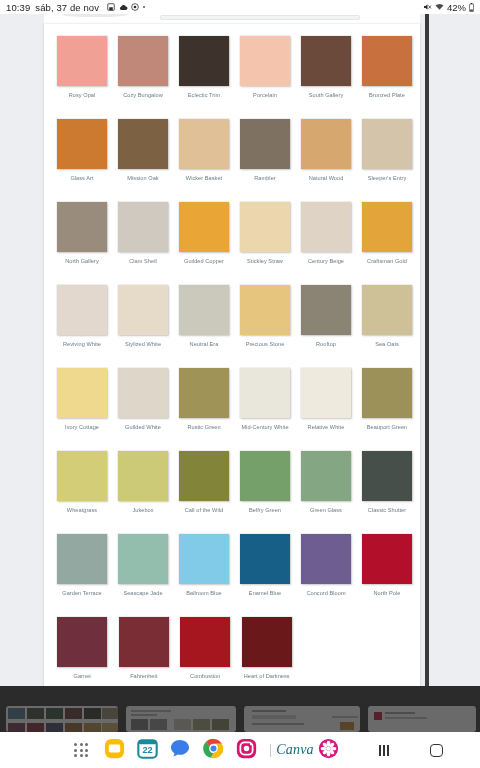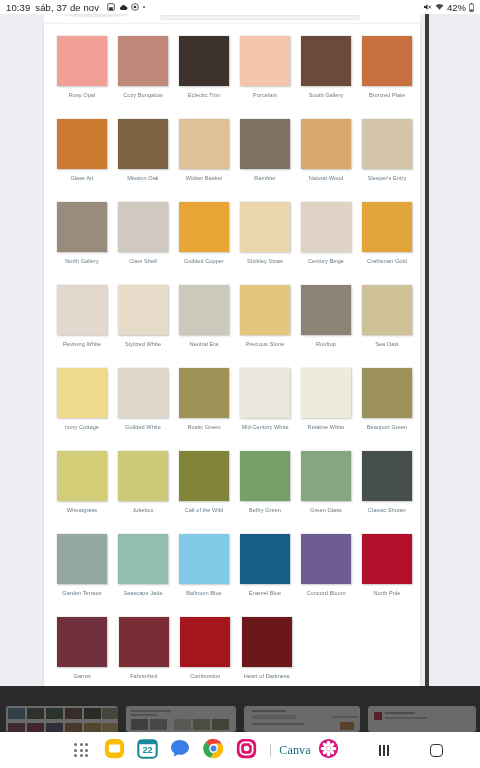--- a/index.html
+++ b/index.html
@@ -122,22 +122,22 @@
   .dock-apps{
     display:flex; align-items:center; gap:11px;
     margin-left:70px;
   }
   .appbtn{ width:22px; height:22px; position:relative; display:flex;
            align-items:center; justify-content:center; }
   .grid9{ display:grid; grid-template-columns:repeat(3,3px);
           grid-template-rows:repeat(3,3px); gap:2.5px; }
   .grid9 i{ width:3px; height:3px; background:#6e6e6e; border-radius:50%; display:block; }
   .sep{ width:1px; height:13px; background:#c9c9c9; margin:0 2px; }
-  .canva-logo{ font-family:"Liberation Serif", serif; font-size:12px;
-               color:#19697f; letter-spacing:.2px; }
+  .canva-logo{ font-family:"Liberation Serif", serif; font-size:14px;
+               font-style:italic; color:#19697f; letter-spacing:.2px; }
   .navbtns{ display:flex; align-items:center; gap:30px; margin-left:34px; }
   .nav-recents{ display:flex; gap:2.5px; }
   .nav-recents i{ width:1.6px; height:11px; background:#333; display:block; }
   .nav-home{ width:13px; height:13px; border:1.6px solid #333; border-radius:4px; }
 </style>
 </head>
 <body>
 
 <div id="root">
 

